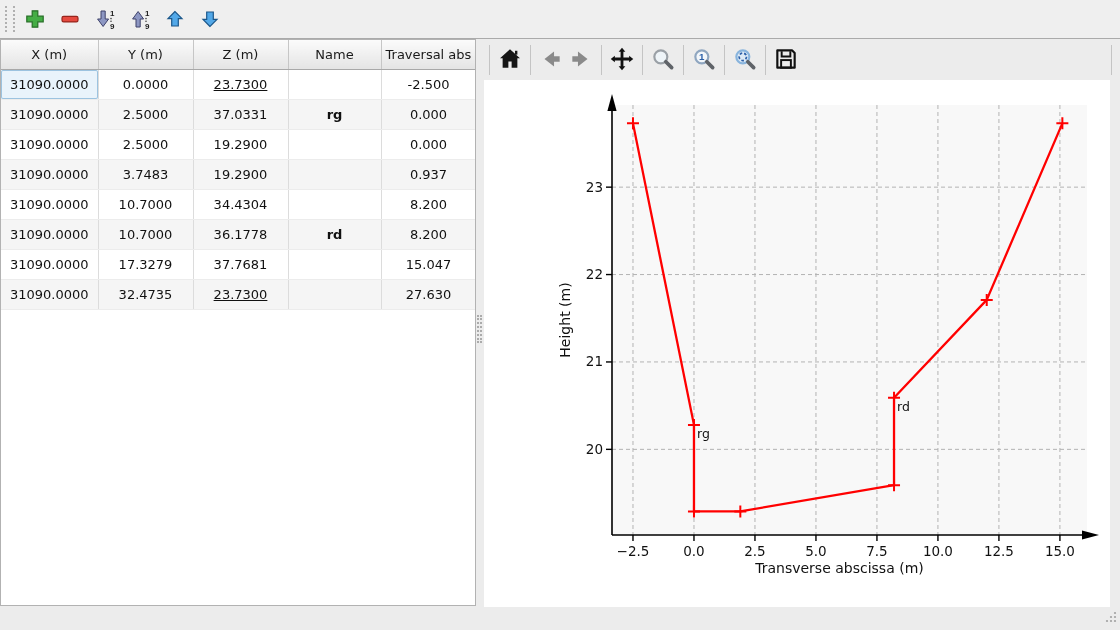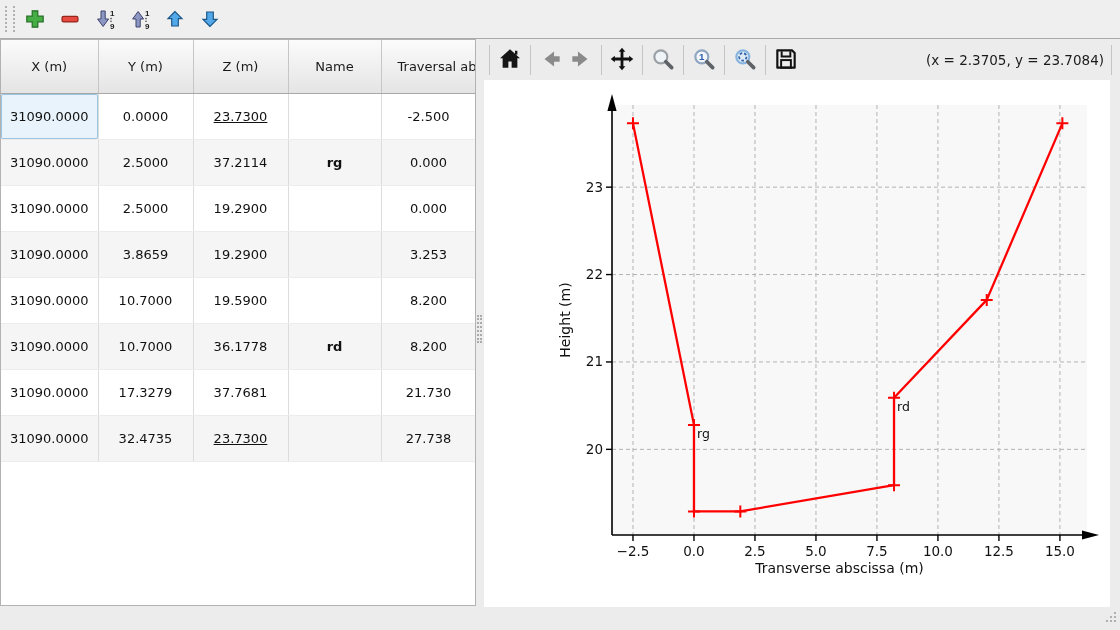--- a/index.html
+++ b/index.html
@@ -18,22 +18,22 @@
 
   
   .left-panel{position:absolute;left:0;top:39px;width:476px;height:567px;
     background:#fff;border:1px solid #b2b2b2;box-sizing:border-box;overflow:hidden;}
   table.pts{border-collapse:collapse;table-layout:fixed;width:475px;font-size:13px;}
   table.pts col.c0{width:97px}table.pts col.c1{width:95px}table.pts col.c2{width:95px}
   table.pts col.c3{width:93px}table.pts col.c4{width:95px}
   table.pts th{height:21px;font-weight:normal;color:#1a1a1a;
     background:linear-gradient(#fbfbfb,#e4e4e4);
     border-right:1px solid #c6c6c6;border-bottom:1px solid #a8a8a8;
-    white-space:nowrap;overflow:hidden;text-align:center;padding:16px;}
-  table.pts td{height:29px;text-align:center;padding:8px;color:#111;
+    white-space:nowrap;overflow:hidden;text-align:center;padding:4px;}
+  table.pts td{height:29px;text-align:center;padding:0;color:#111;
     border-right:1px solid #dcdcdc;border-bottom:1px solid #ececec;
     white-space:nowrap;overflow:hidden;}
   table.pts tr:nth-child(even) td{background:#f5f5f5;}
   td.z-blue{color:#0000e6;text-decoration:underline;}
   td.z-red{color:#f01010;margin-left:12px;}
   td.name-cell{color:#951111;font-weight:bold;}
   td.abs-cell{color:#c5c5c5;}
   td.sel{background:#e9f3fb !important;box-shadow:inset 0 0 0 1px #9cc3e0;border-radius:2px;}
 
   
@@ -141,65 +141,65 @@
           <tr>
             <td class="sel">31090.0000</td>
             <td>0.0000</td>
             <td class="z-blue">23.7300</td>
             <td class="name-cell"></td>
             <td class="abs-cell">-2.500</td>
           </tr>
           <tr>
             <td>31090.0000</td>
             <td>2.5000</td>
-            <td class="z-black">37.2114</td>
+            <td class="z-black">37.0331</td>
             <td class="name-cell">rg</td>
             <td class="abs-cell">0.000</td>
           </tr>
           <tr>
             <td>31090.0000</td>
             <td>2.5000</td>
             <td class="z-red">19.2900</td>
             <td class="name-cell"></td>
             <td class="abs-cell">0.000</td>
           </tr>
           <tr>
             <td>31090.0000</td>
-            <td>3.8659</td>
+            <td>3.7483</td>
             <td class="z-red">19.2900</td>
             <td class="name-cell"></td>
-            <td class="abs-cell">3.253</td>
+            <td class="abs-cell">0.937</td>
           </tr>
           <tr>
             <td>31090.0000</td>
             <td>10.7000</td>
-            <td class="z-black">19.5900</td>
+            <td class="z-black">34.4304</td>
             <td class="name-cell"></td>
             <td class="abs-cell">8.200</td>
           </tr>
           <tr>
             <td>31090.0000</td>
             <td>10.7000</td>
             <td class="z-black">36.1778</td>
             <td class="name-cell">rd</td>
             <td class="abs-cell">8.200</td>
           </tr>
           <tr>
             <td>31090.0000</td>
             <td>17.3279</td>
             <td class="z-black">37.7681</td>
             <td class="name-cell"></td>
-            <td class="abs-cell">21.730</td>
+            <td class="abs-cell">15.047</td>
           </tr>
           <tr>
             <td>31090.0000</td>
             <td>32.4735</td>
             <td class="z-blue">23.7300</td>
             <td class="name-cell"></td>
-            <td class="abs-cell">27.738</td>
+            <td class="abs-cell">27.630</td>
           </tr>
         </tbody>
     </table>
   </div>
 
   <div class="splitter">
     <div class="splitter-handle"></div>
   </div>
 
   <div class="plot-toolbar">
@@ -253,21 +253,20 @@
     </button>
     <div class="pt-sep"></div>
     <button class="pt-btn">
       <span><svg width="26" height="26" viewBox="0 0 24 24">
         <path d="M4 4h13.5L20 6.5V20H4z" fill="none" stroke="#111" stroke-width="2" stroke-linejoin="round"></path>
         <path d="M8 4.8v4.8h8V4.8" fill="none" stroke="#111" stroke-width="1.8"></path>
         <rect x="7.5" y="13" width="9" height="7" fill="none" stroke="#111" stroke-width="1.8"></rect>
       </svg></span>
     </button>
 
-    <div class="coords">(x = 2.3705,  y = 23.7084)</div>
     <div class="coords-sep"></div>
   </div>
 
   <div class="plot-panel">
     <svg id="plot-svg" width="626" height="527" viewBox="0 0 626 527">
         <rect x="128" y="25" width="475" height="430" fill="#f8f8f8"></rect>
         <line x1="148.9809964047252" y1="25" x2="148.9809964047252" y2="455" stroke="#b3b3b3" stroke-width="1" stroke-dasharray="4 3"></line>
         <line x1="209.97226502311247" y1="25" x2="209.97226502311247" y2="455" stroke="#b3b3b3" stroke-width="1" stroke-dasharray="4 3"></line>
         <line x1="270.96353364149974" y1="25" x2="270.96353364149974" y2="455" stroke="#b3b3b3" stroke-width="1" stroke-dasharray="4 3"></line>
         <line x1="331.954802259887" y1="25" x2="331.954802259887" y2="455" stroke="#b3b3b3" stroke-width="1" stroke-dasharray="4 3"></line>

